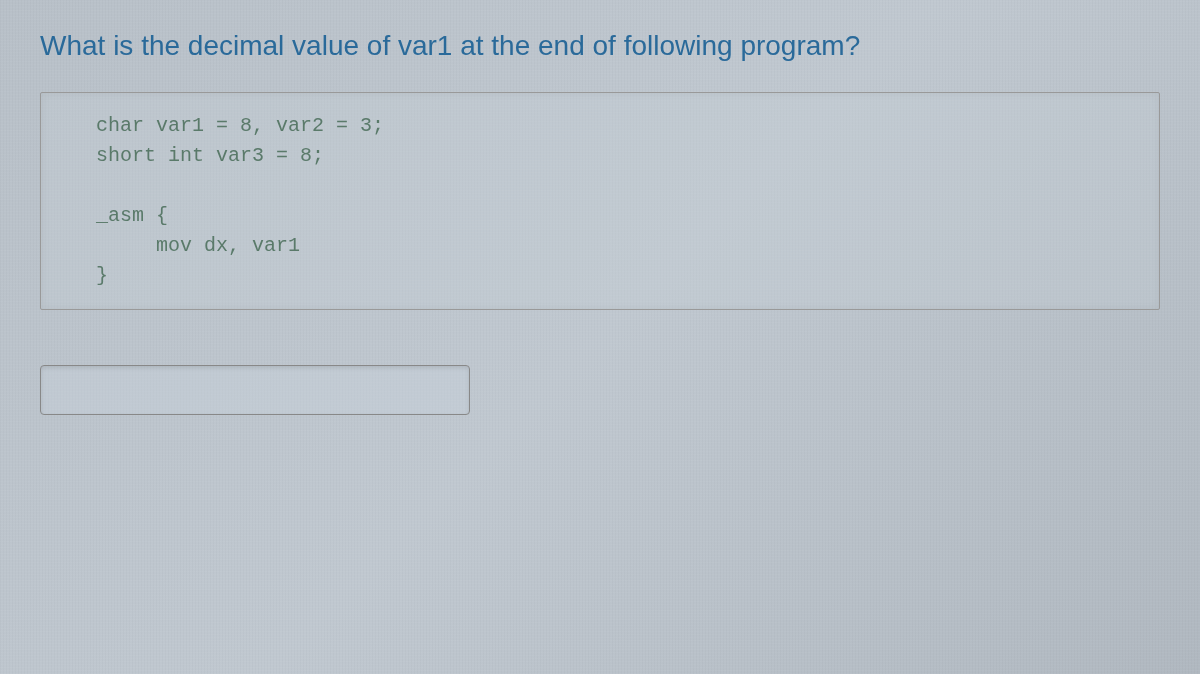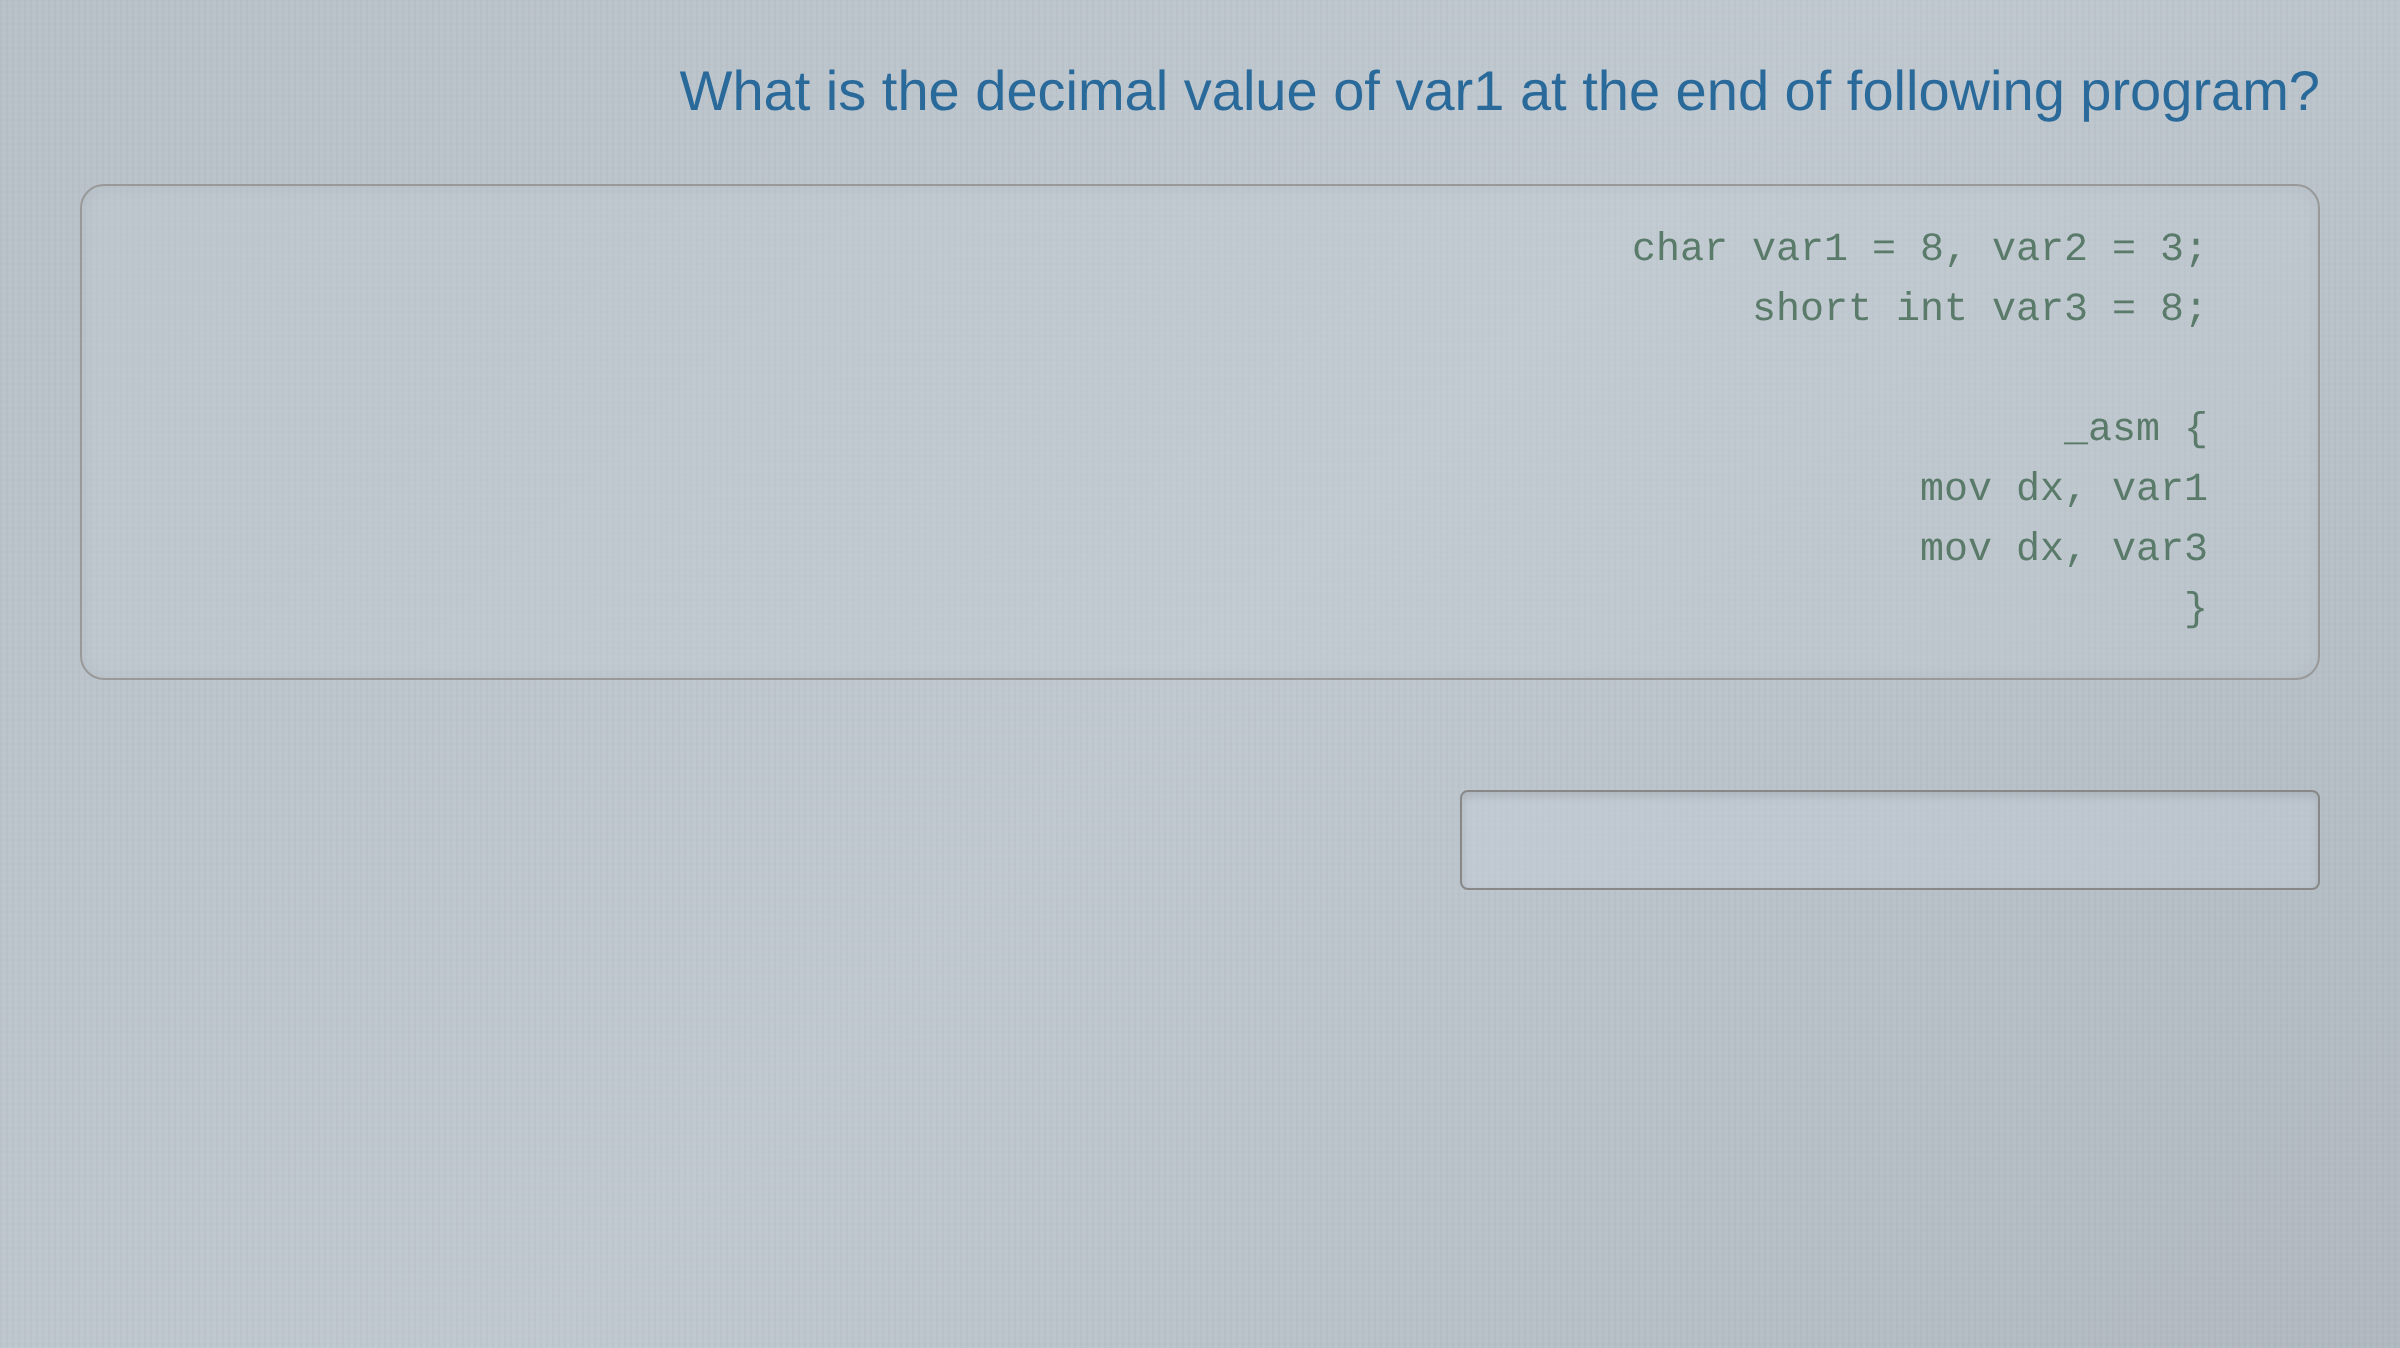--- a/index.html
+++ b/index.html
@@ -1,15 +1,15 @@
 <!DOCTYPE html>
 <html><head>
   <meta charset="utf-8">
   <style>
-    * { margin: 0; padding: 0; box-sizing: border-box; text-align: right; }
+    * { margin: 0; padding: 0; box-sizing: border-box; }
     body {
       width: 1200px;
       height: 674px;
       background: linear-gradient(135deg, #b8c0c8 0%, #c0c8d0 50%, #b0b8c0 100%);
       font-family: Arial, sans-serif;
       padding: 30px 40px;
       overflow: hidden;
       position: relative;
     }
     body::before {
@@ -23,21 +23,21 @@
     }
     .question {
       font-size: 28px;
       color: #2a6a9a;
       margin-bottom: 30px;
       font-weight: 400;
       position: relative;
     }
     .code-box {
       border: 1px solid #999;
-      border-radius: 12px;
+      border-radius: 2px;
       padding: 18px 55px;
       background: rgba(200,208,215,0.3);
       font-family: 'Courier New', Courier, monospace;
       font-size: 20px;
       color: #5a7a6a;
       line-height: 1.5;
       position: relative;
       box-shadow: inset 0 0 8px rgba(0,0,0,0.05);
     }
     .code-box pre {
@@ -64,20 +64,19 @@
 
 
 <div class="question">What is the decimal value of var1 at the end of following program?</div>
 
 <div class="code-box">
 <pre>char var1 = 8, var2 = 3;</pre>
 <pre>short int var3 = 8;</pre>
 <div class="blank-line"></div>
 <pre>_asm {</pre>
 <pre>     mov dx, var1</pre>
-<pre>     mov dx, var3</pre>
 <pre>}</pre>
 </div>
 
 <input type="text" class="answer-input" value="" style="">
 
 
 
 
 </body></html>

